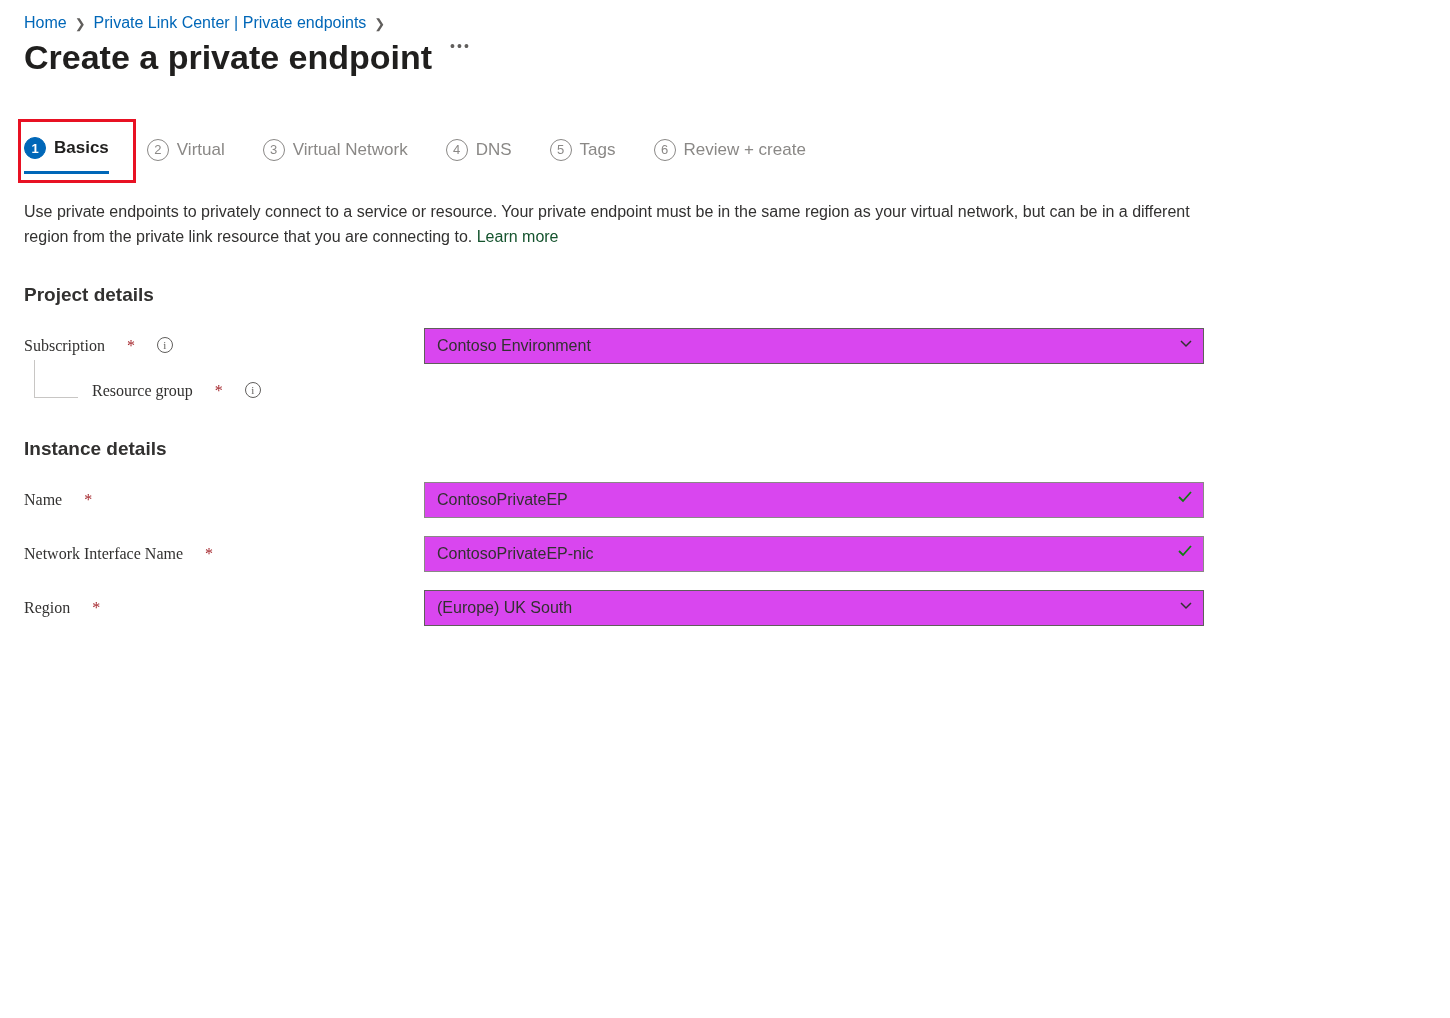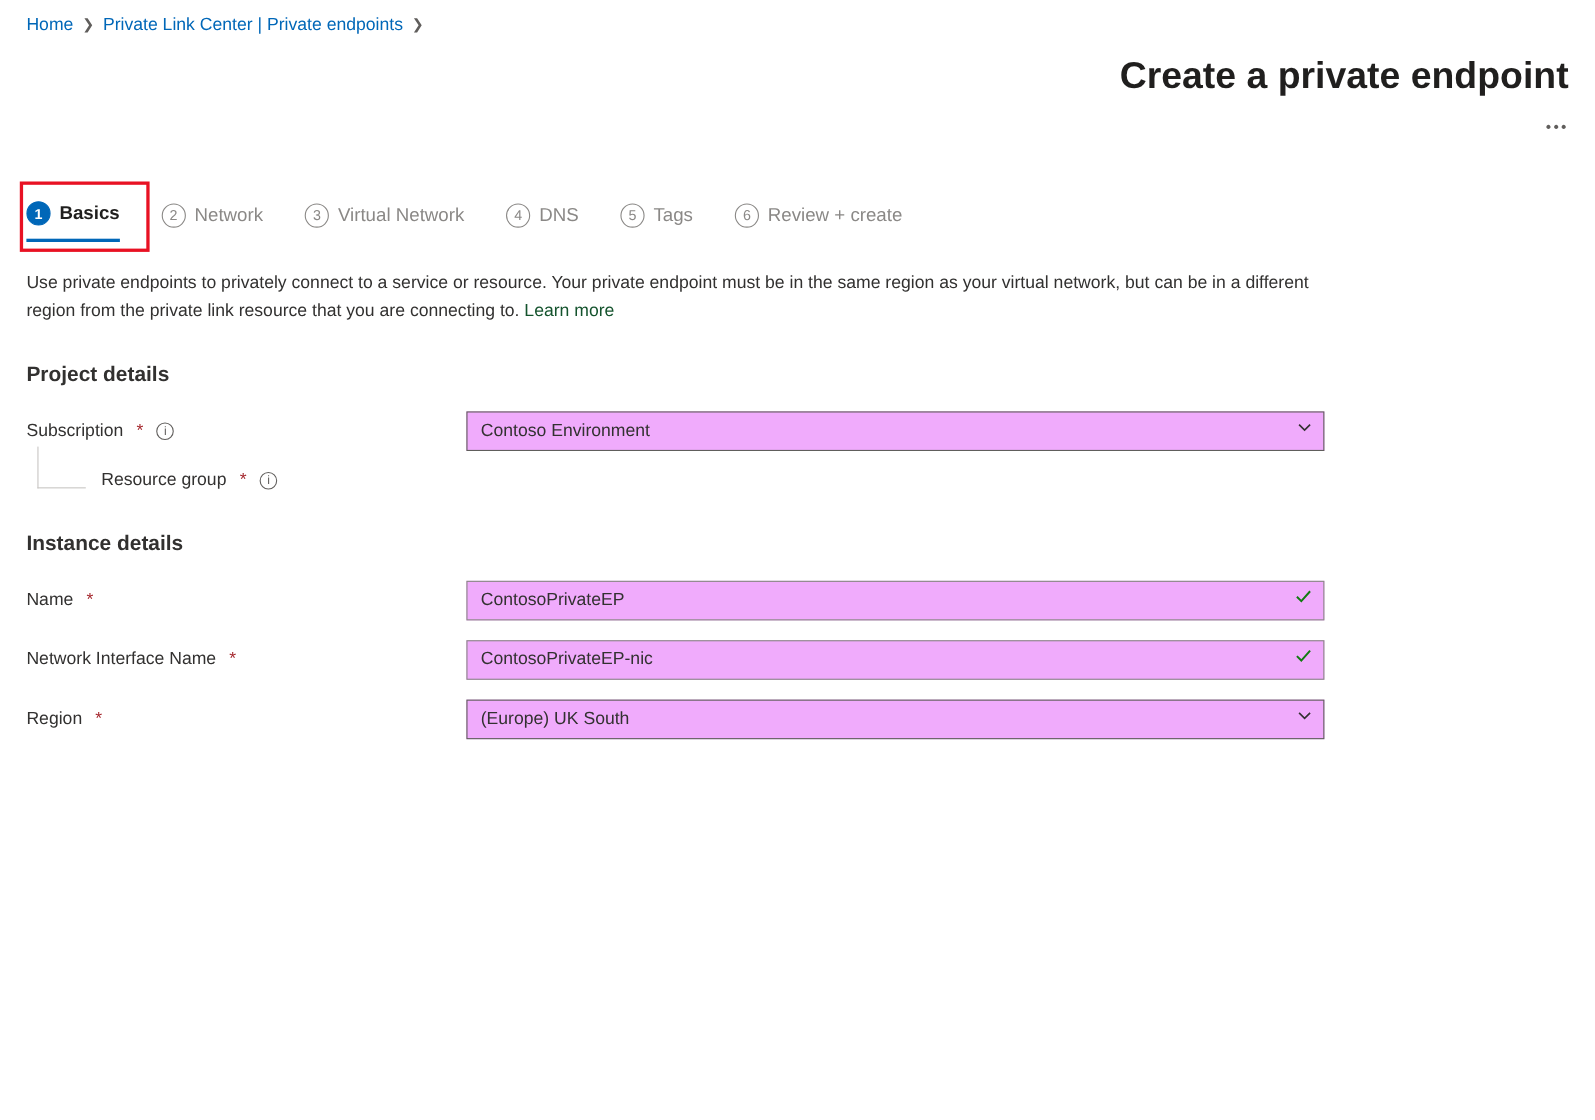--- a/index.html
+++ b/index.html
@@ -5,28 +5,28 @@
   * { box-sizing: border-box; margin: 0; padding: 0; }
   body {
     font-family: "Segoe UI", -apple-system, BlinkMacSystemFont, sans-serif;
     font-size: 15px;
     color: #323130;
     background: #fff;
     padding: 14px 24px;
   }
   .breadcrumb {
     display: flex;
-    align-items: flex-start;
+    align-items: center;
     gap: 8px;
     font-size: 16px;
-    margin-bottom: 18px;
+    margin-bottom: 6px;
   }
   .breadcrumb a { color: #0067b8; text-decoration: none; }
   .bc-sep { color: #605e5c; font-size: 13px; }
-  .page-title-row { display: flex; align-items: flex-end; gap: 18px; margin-bottom: 60px; flex-direction: column; }
+  .page-title-row { display: flex; align-items: flex-start; gap: 18px; margin-bottom: 60px; }
   h1.page-title { font-size: 34px; font-weight: 600; color: #201f1e; }
   .more-dots { color: #605e5c; letter-spacing: 2px; font-size: 14px; cursor: pointer; }
   .tabs {
     display: flex;
     align-items: center;
     gap: 38px;
     margin-bottom: 26px;
     position: relative;
   }
   .tab {
@@ -66,36 +66,37 @@
     align-items: center;
     margin-bottom: 18px;
   }
   .form-row.indented .label-col { padding-left: 68px; position:relative;}
   .indent-line {
      position:absolute; left:10px; top:-22px; width:44px; height:38px;
      border-left:1px solid #c8c6c4; border-bottom:1px solid #c8c6c4;
   }
   .label-col {
     width: 400px;
-    display:flex; align-items:center; gap:12px;
+    display:flex; gap:22px;
     font-size:16px;
+    font-family:Liberation Serif, serif;
   }
   .req { color:#a4262c; }
   .info-icon {
     width:16px; height:16px; border:1px solid #605e5c; border-radius:50%;
     display:inline-flex; align-items:center; justify-content:center;
     font-size:11px; color:#605e5c; cursor:default;
   }
   .control-col { flex:1; max-width: 780px; }
   .select-box, .text-box {
     width:100%;
     border:1px solid #605e5c;
     padding: 6px 36px 22px 12px;
     font-size:16px;
-    background:#f0abfc;
+    background:#d946ef;
     position:relative;
     height:36px;
     line-height:22px;
   }
   .select-box { cursor:pointer; }
   .select-box.focused { border-color:#8661c5; }
   .text-box { border-color:#8a8886; }
   .chevron {
     position:absolute; right:10px; top:50%; transform:translateY(-50%);
     pointer-events:none;
@@ -124,21 +125,21 @@
 </div>
 
 <div class="tabs" style="position:relative;">
   <div class="highlight-box" style="left:-6px; top:-18px; width:118px; height:64px;"></div>
   <div class="tab active">
     <span class="tab-num">1</span>
     <span>Basics</span>
   </div>
   <div class="tab">
     <span class="tab-num">2</span>
-    <span>Network</span>
+    <span>Virtual</span>
   </div>
   <div class="tab">
     <span class="tab-num">3</span>
     <span>Virtual Network</span>
   </div>
   <div class="tab">
     <span class="tab-num">4</span>
     <span>DNS</span>
   </div>
   <div class="tab">

